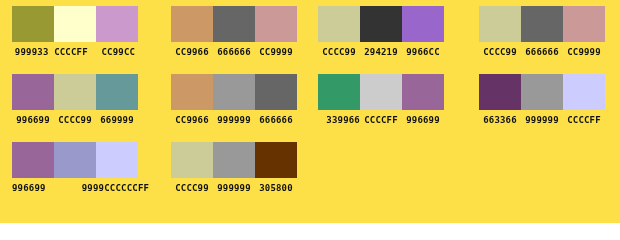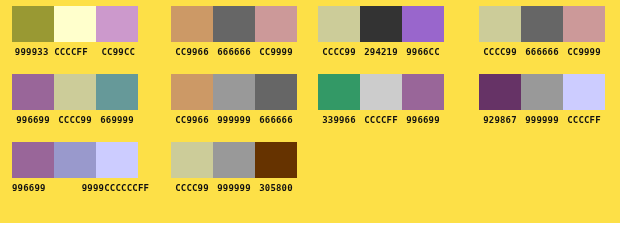--- a/index.html
+++ b/index.html
@@ -155,34 +155,34 @@
       </div>
     </div>
 
     <div class="palette-group shift-c">
       <div class="swatch-strip">
         <div class="swatch" style="background-color: rgb(51, 153, 102);"></div>
         <div class="swatch" style="background-color: rgb(204, 204, 204);"></div>
         <div class="swatch" style="background-color: rgb(153, 102, 153);"></div>
       </div>
       <div class="swatch-labels">
-        <div class="swatch-label" style="color: rgb(17, 17, 17);">339966</div>
+        <div class="swatch-label" style="color: rgb(17, 17, 17); text-align: right;">339966</div>
         <div class="swatch-label" style="color: rgb(17, 17, 17);">CCCCFF</div>
         <div class="swatch-label" style="color: rgb(17, 17, 17);">996699</div>
       </div>
     </div>
 
     <div class="palette-group shift-d">
       <div class="swatch-strip">
         <div class="swatch" style="background-color: rgb(102, 51, 102);"></div>
         <div class="swatch" style="background-color: rgb(153, 153, 153);"></div>
         <div class="swatch" style="background-color: rgb(204, 204, 255);"></div>
       </div>
       <div class="swatch-labels">
-        <div class="swatch-label" style="color: rgb(17, 17, 17);">929867</div>
+        <div class="swatch-label" style="color: rgb(17, 17, 17);">663366</div>
         <div class="swatch-label" style="color: rgb(17, 17, 17);">999999</div>
         <div class="swatch-label" style="color: rgb(17, 17, 17);">CCCCFF</div>
       </div>
     </div>
 
   </div>
 
   <div class="palette-row row-3">
 
     <div class="palette-group shift-a">

